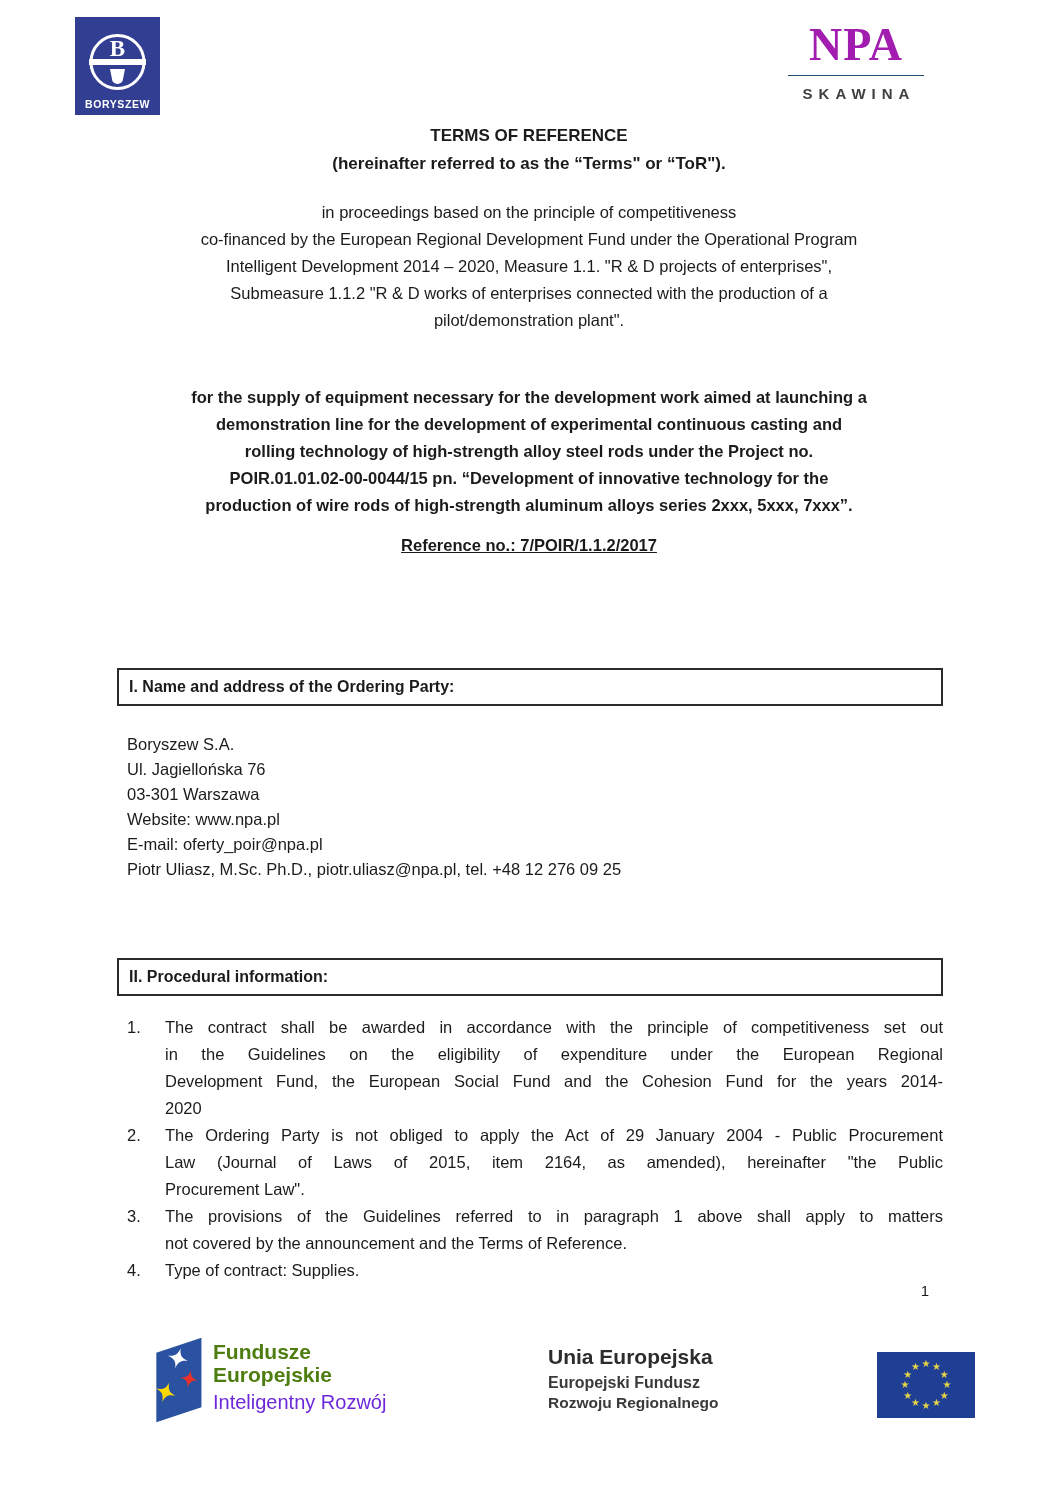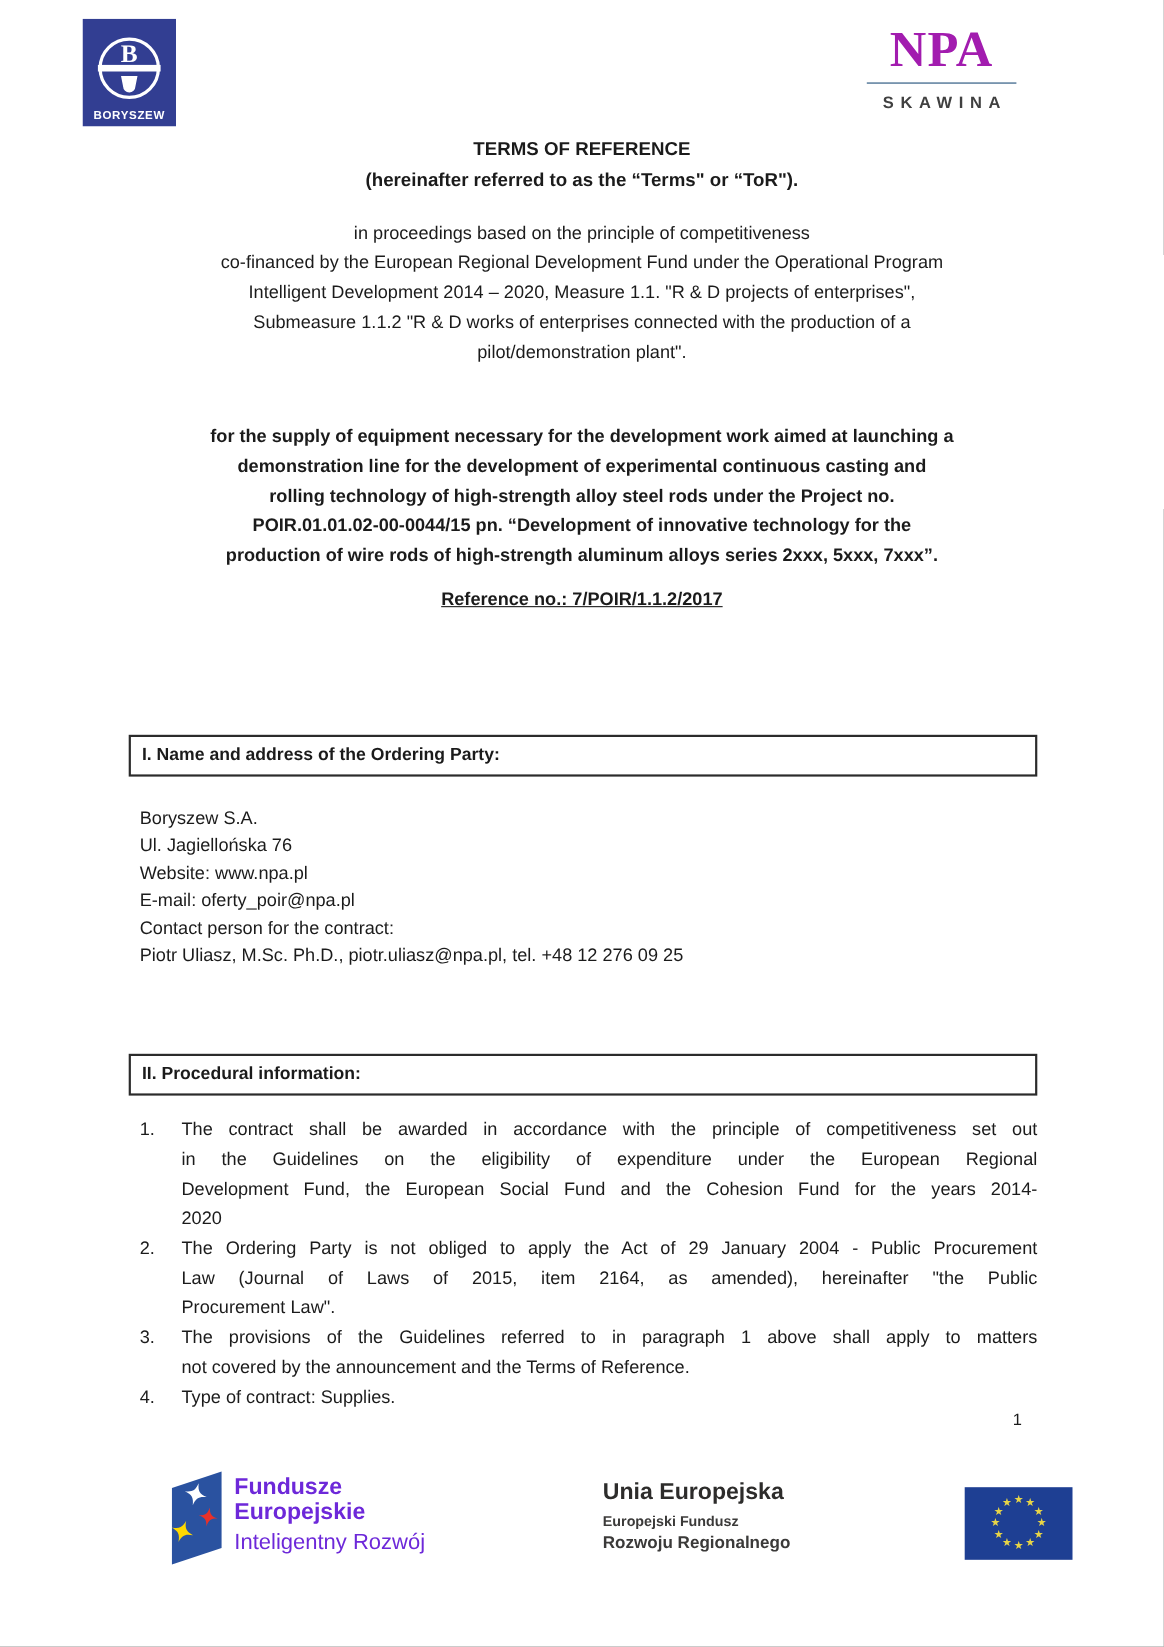--- a/index.html
+++ b/index.html
@@ -38,25 +38,25 @@
   .li { position:relative; }
   .li .num { position:absolute; left:10px; top:0; }
   .li .txt { margin-left:48px; }
   .jl { text-align:justify; text-align-last:justify; }
   .ll { text-align:left; }
   
   .page-number { position:absolute; left:117px; top:1282px; width:812px; text-align:right; font-size:15px; }
   
   .fe-flag { position:absolute; left:145px; top:1332px; }
   .fe-text { position:absolute; left:213px; top:1340px; }
-  .fe-title { font-size:21px; font-weight:bold; line-height:23px; color:#6d28d9; }
+  .fe-title { font-size:21px; font-weight:bold; line-height:23px; color:#4d7c0f; }
   .fe-sub   { font-size:20px; color:#6d28d9; margin-top:5px;text-align:right; }
   .eu-text { position:absolute; left:548px; top:1344px; width:310px; text-align:left; }
   .eu-line1 { font-size:21px; font-weight:bold; color:#2d2c2b; line-height:26px; }
-  .eu-line2 { font-size:13px; font-weight:bold; color:#3b3a39; line-height:20px; margin-top:3px; }
+  .eu-line2 { font-size:16px; font-weight:bold; color:#3b3a39; line-height:20px; margin-top:3px; }
   .eu-line3 { font-size:15.5px; font-weight:bold; color:#3b3a39; line-height:20px; }
   .eu-flag { position:absolute; left:877px; top:1352px; width:98px; height:66px; background:#1e3f93; }
   .eu-star { position:absolute; color:#e7d447; font-size:10px; line-height:10px; width:12px; text-align:center; }
 </style>
 </head>
 <body>
 
 <div class="page">
 
   <svg class="boryszew" viewBox="0 0 85 98">
@@ -99,23 +99,23 @@
     <span>Reference no.: 7/POIR/1.1.2/2017</span>
   </div>
 
   <div class="section-box box1">
     <span>I. Name and address of the Ordering Party:</span>
   </div>
 
   <div class="address">
     <div>Boryszew S.A.</div>
     <div>Ul. Jagiellońska 76</div>
+    <div>03-301 Warszawa</div>
     <div>Website: www.npa.pl</div>
     <div>E-mail: oferty_poir@npa.pl</div>
-    <div>Contact person for the contract:</div>
     <div>Piotr Uliasz, M.Sc. Ph.D., piotr.uliasz@npa.pl, tel. +48 12 276 09 25</div>
   </div>
 
   <div class="section-box box2">
     <span>II. Procedural information:</span>
   </div>
 
   <div class="list">
     <div class="li">
       <span class="num">1.</span>

